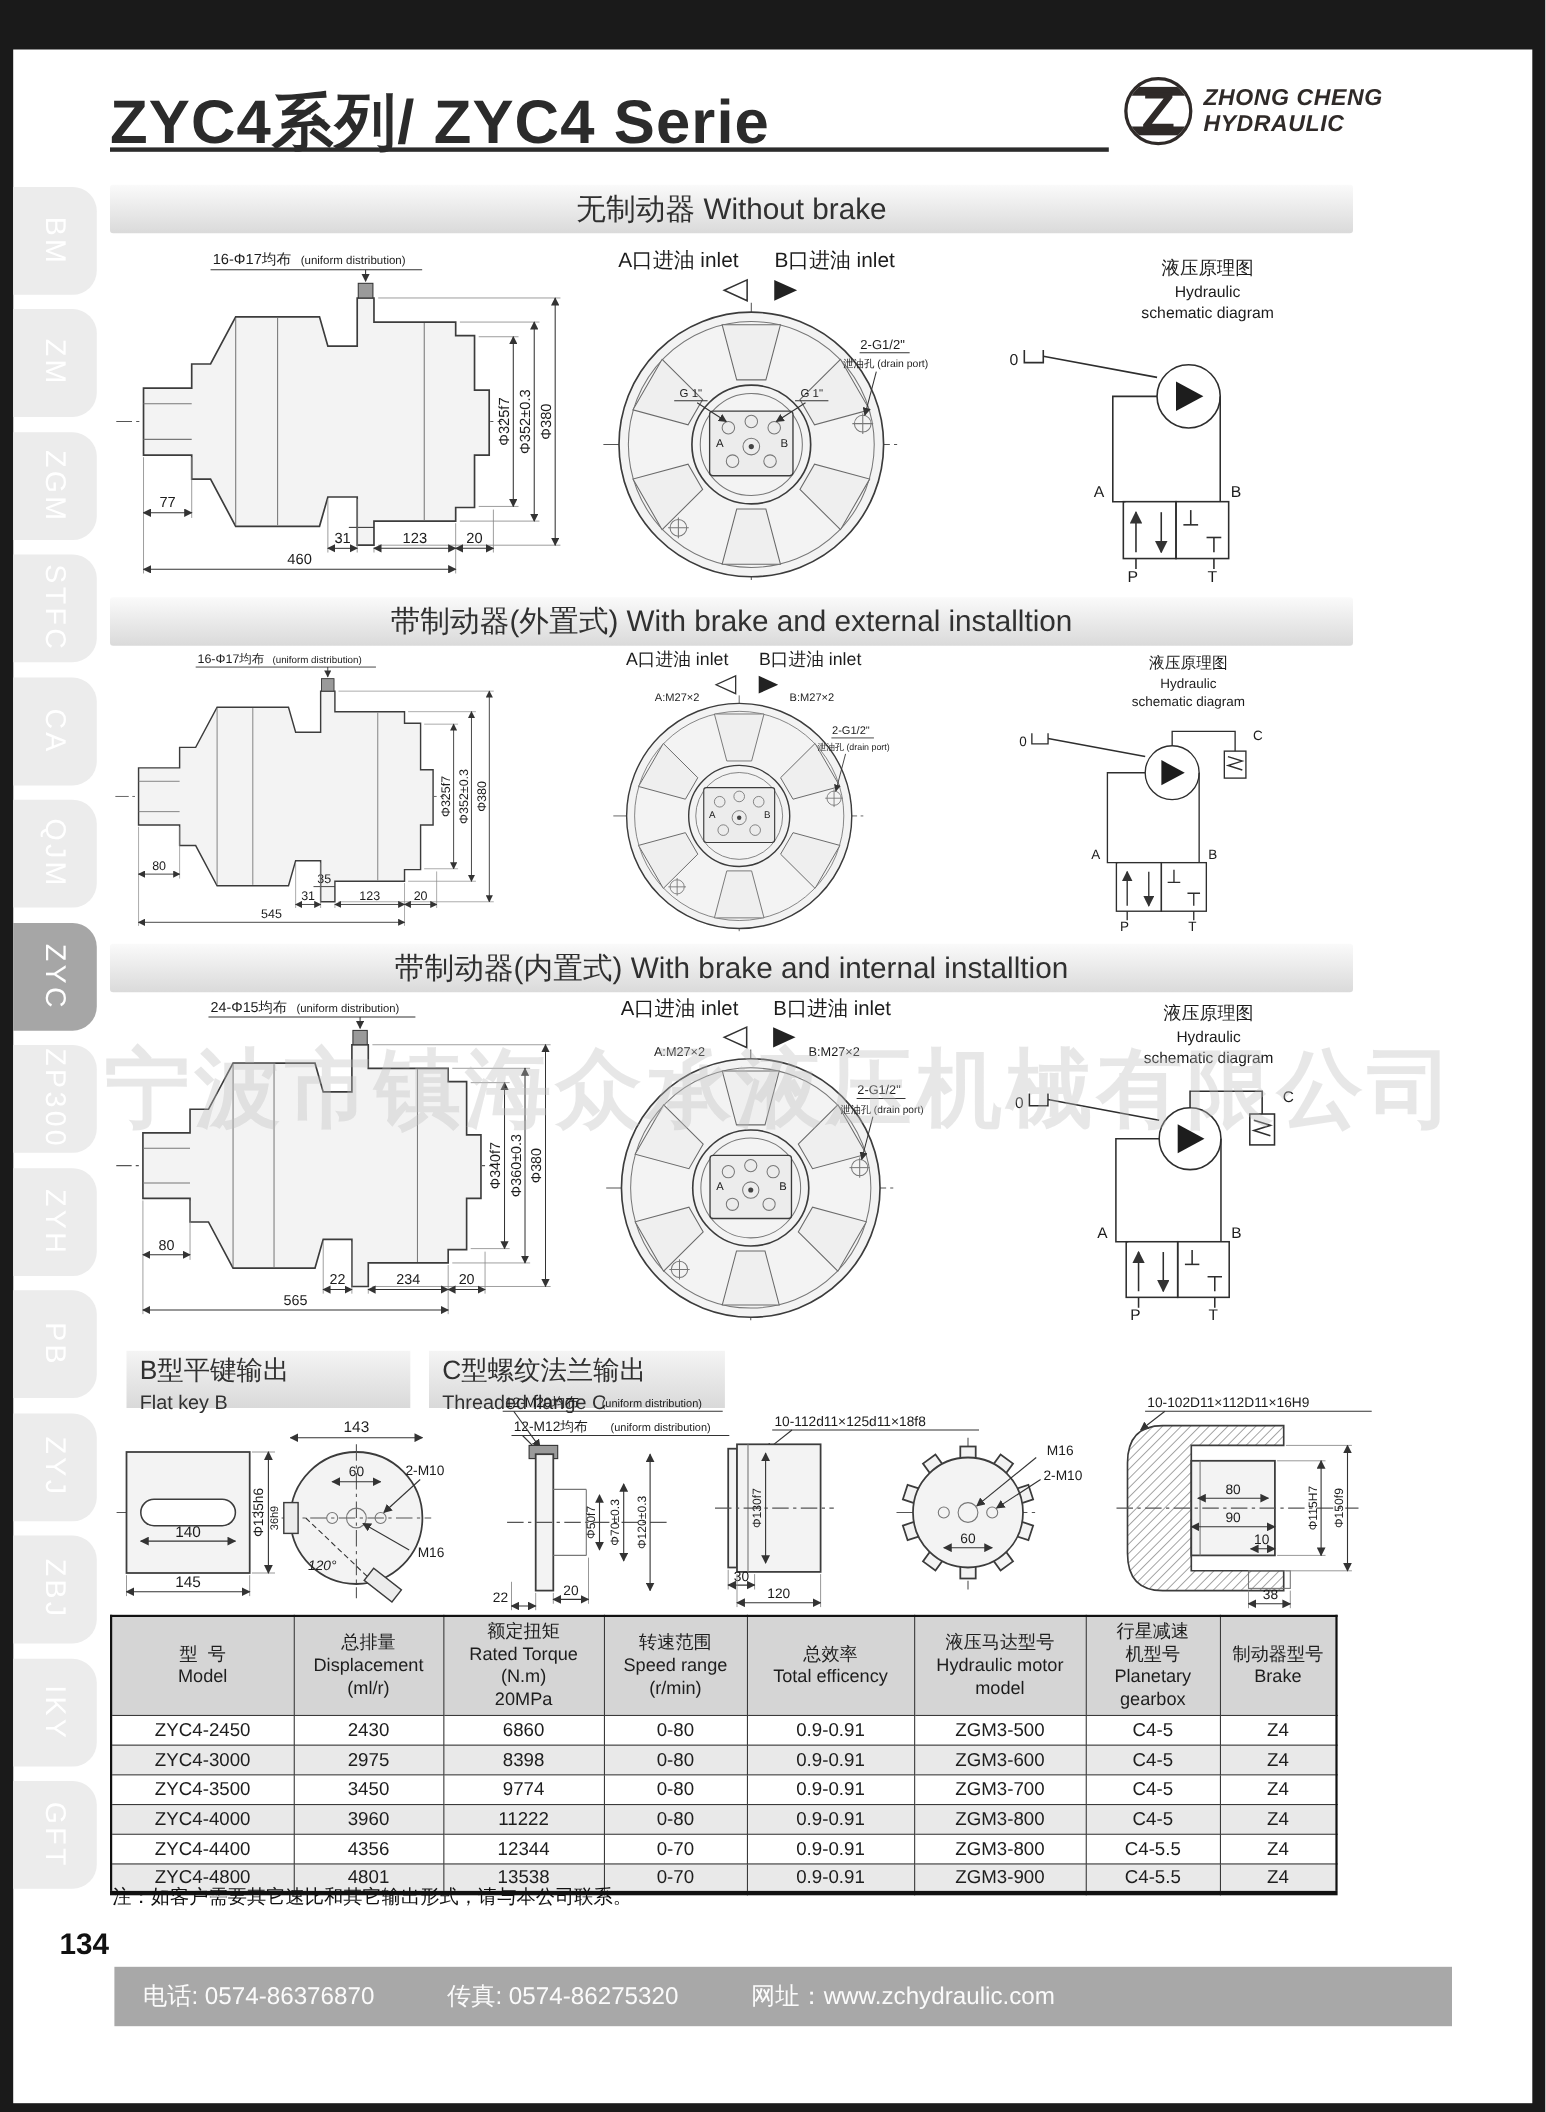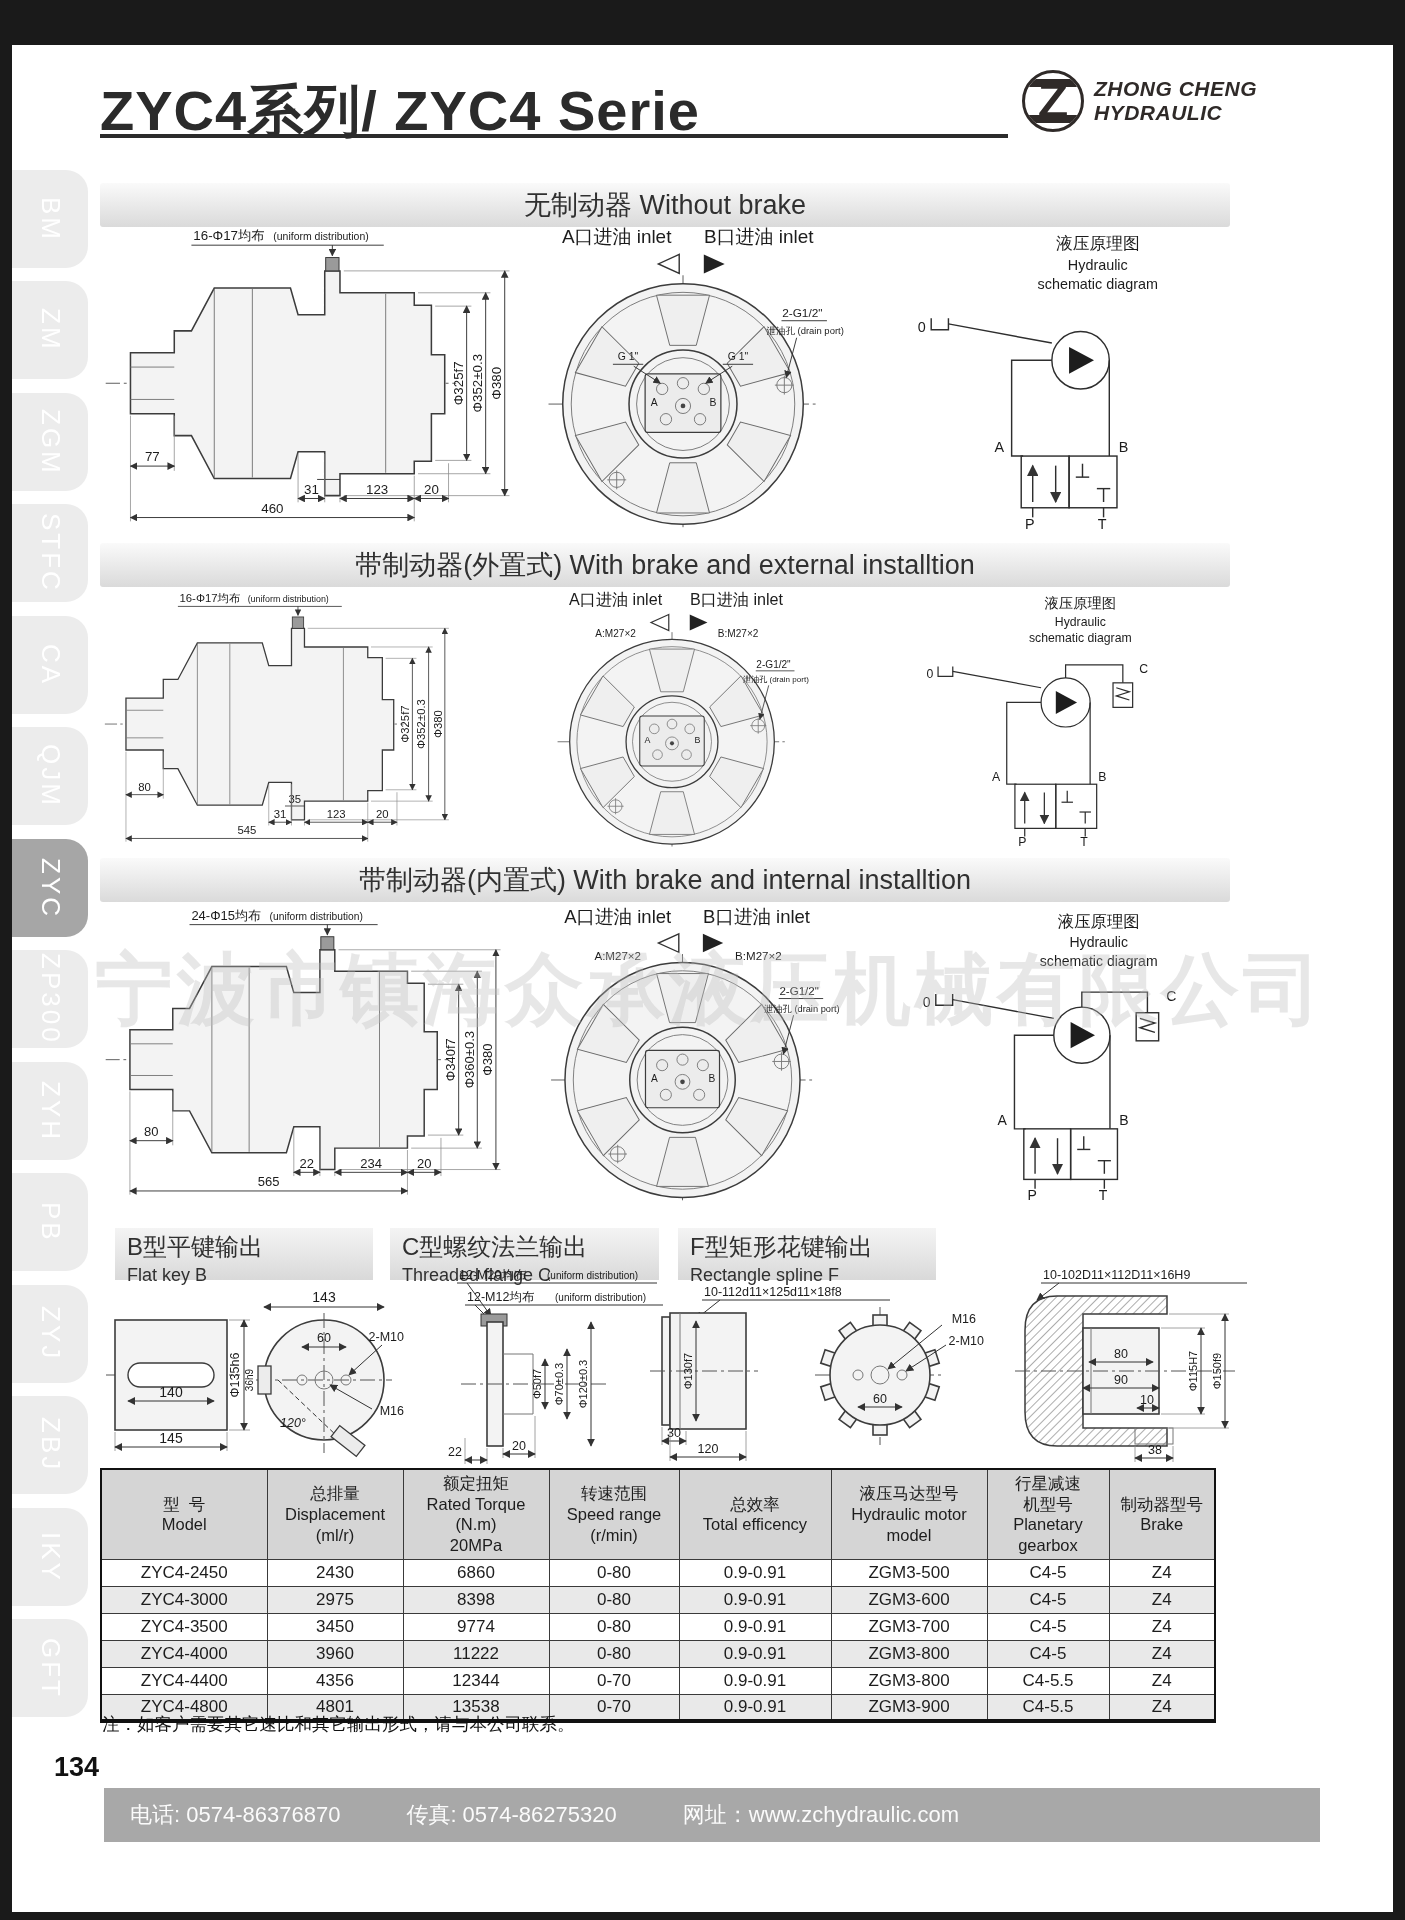--- a/index.html
+++ b/index.html
@@ -106,21 +106,21 @@
     <div class="tab active">ZYC</div>
     <div class="tab">ZP300</div>
     <div class="tab">ZYH</div>
     <div class="tab">PB</div>
     <div class="tab">ZYJ</div>
     <div class="tab">ZBJ</div>
     <div class="tab">IKY</div>
     <div class="tab">GFT</div>
   </nav>
 
-  <div class="banner" style="top:183px">无制动器 Without brake</div>
+  <div class="banner" style="top:168px">无制动器 Without brake</div>
 
   <svg class="drw" style="left:100px;top:226px" width="419" height="305" viewBox="0 0 440 320">
     <g>
       <line class="cl" x1="6" y1="165" x2="374" y2="165"></line>
       <path class="body" d="M32,133 H78 V110 H96 L120,65 H200 L208,93 H236 V47 H252 V70 H330 V83 H348 V135 H362 V197 H348 V247 H330 V260 H252 V283 H236 V237 H208 L200,265 H120 L96,220 H78 V197 H32 Z"></path>
       <line class="lite" x1="120" y1="66" x2="120" y2="264"></line>
         <line class="lite" x1="160" y1="66" x2="160" y2="264"></line>
       <line class="lite" x1="300" y1="71" x2="300" y2="259"></line>
       <line class="lite" x1="32" y1="148" x2="78" y2="148"></line>
         <line class="lite" x1="32" y1="182" x2="78" y2="182"></line>
@@ -531,24 +531,20 @@
 
   <div class="watermark">宁波市镇海众承液压机械有限公司</div>
 
   <div class="obanner" style="left:115px;top:1228px;width:258px">
     <div class="ob-cn">B型平键输出</div>
     <div class="ob-en">Flat key B</div>
   </div>
   <div class="obanner" style="left:390px;top:1228px;width:269px">
     <div class="ob-cn">C型螺纹法兰输出</div>
     <div class="ob-en">Threaded flange C</div>
-  </div>
-  <div class="obanner" style="left:678px;top:1228px;width:258px">
-    <div class="ob-cn">F型矩形花键输出</div>
-    <div class="ob-en">Rectangle spline F</div>
   </div>
 
   <svg class="drw" style="left:100px;top:1285px" width="310" height="180" viewBox="0 0 310 180">
     <line class="cl" x1="6" y1="90" x2="140" y2="90"></line>
     <rect class="body" x="15" y="35" width="112" height="110"></rect>
     <rect class="slot" x="28" y="78" width="86" height="24" rx="12"></rect>
     <line class="dim" x1="28" y1="116" x2="114" y2="116" marker-start="url(#ma)" marker-end="url(#ma)"></line>
     <text class="t13" x="71" y="112" text-anchor="middle">140</text>
     <line class="ext" x1="15" y1="147" x2="15" y2="166"></line>
       <line class="ext" x1="127" y1="147" x2="127" y2="166"></line>

